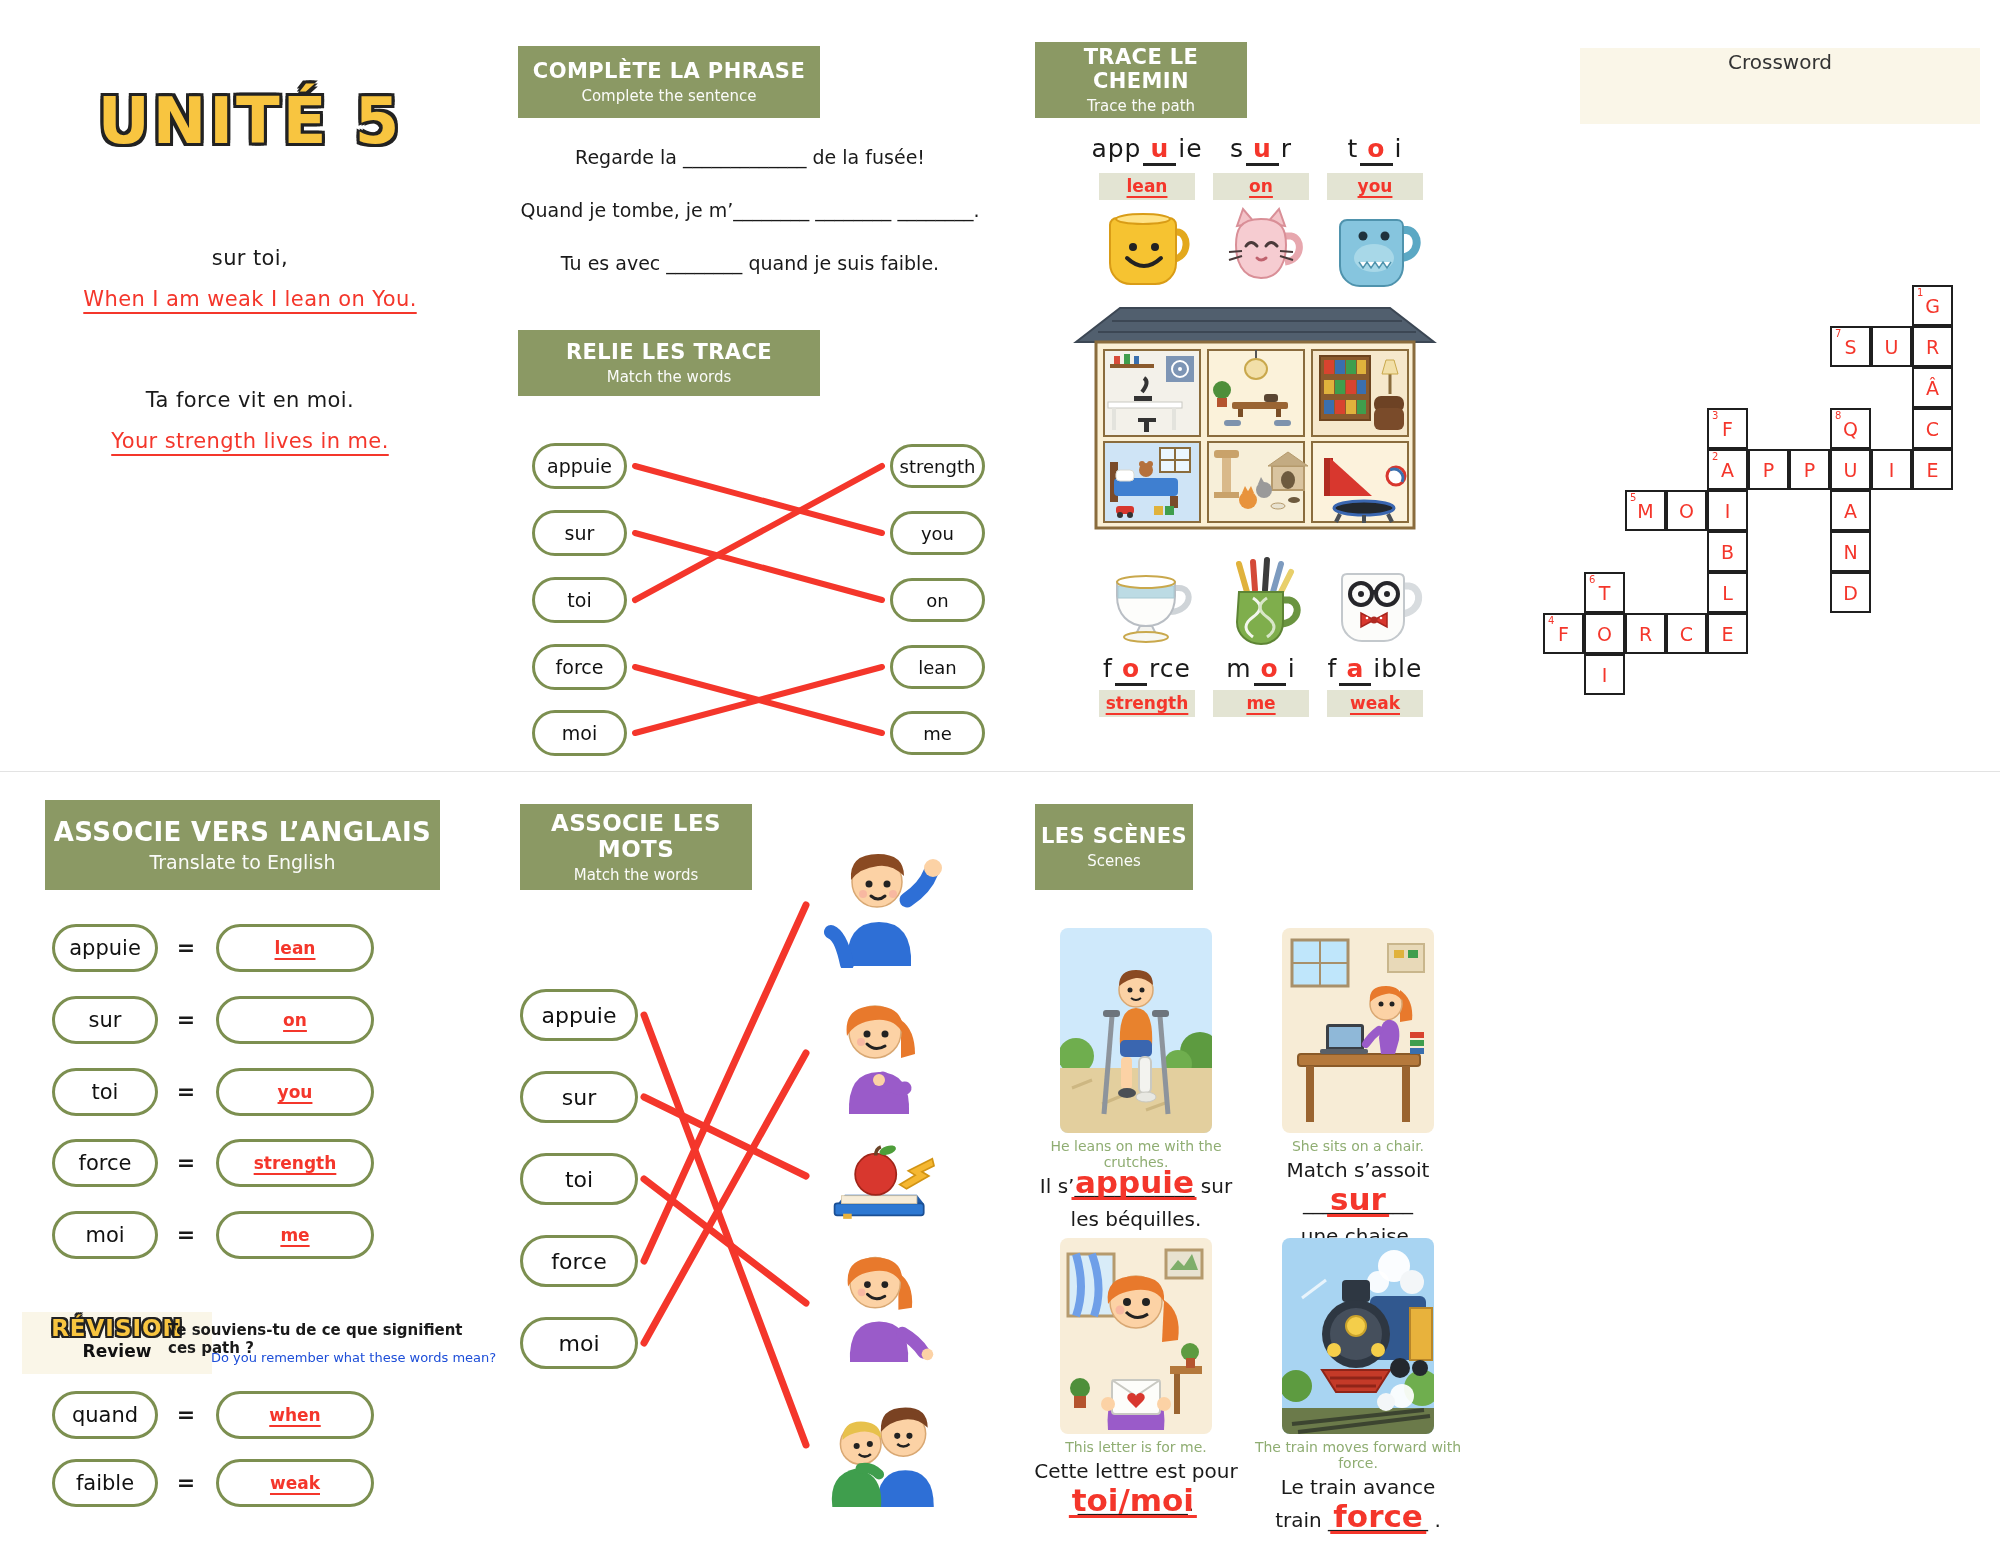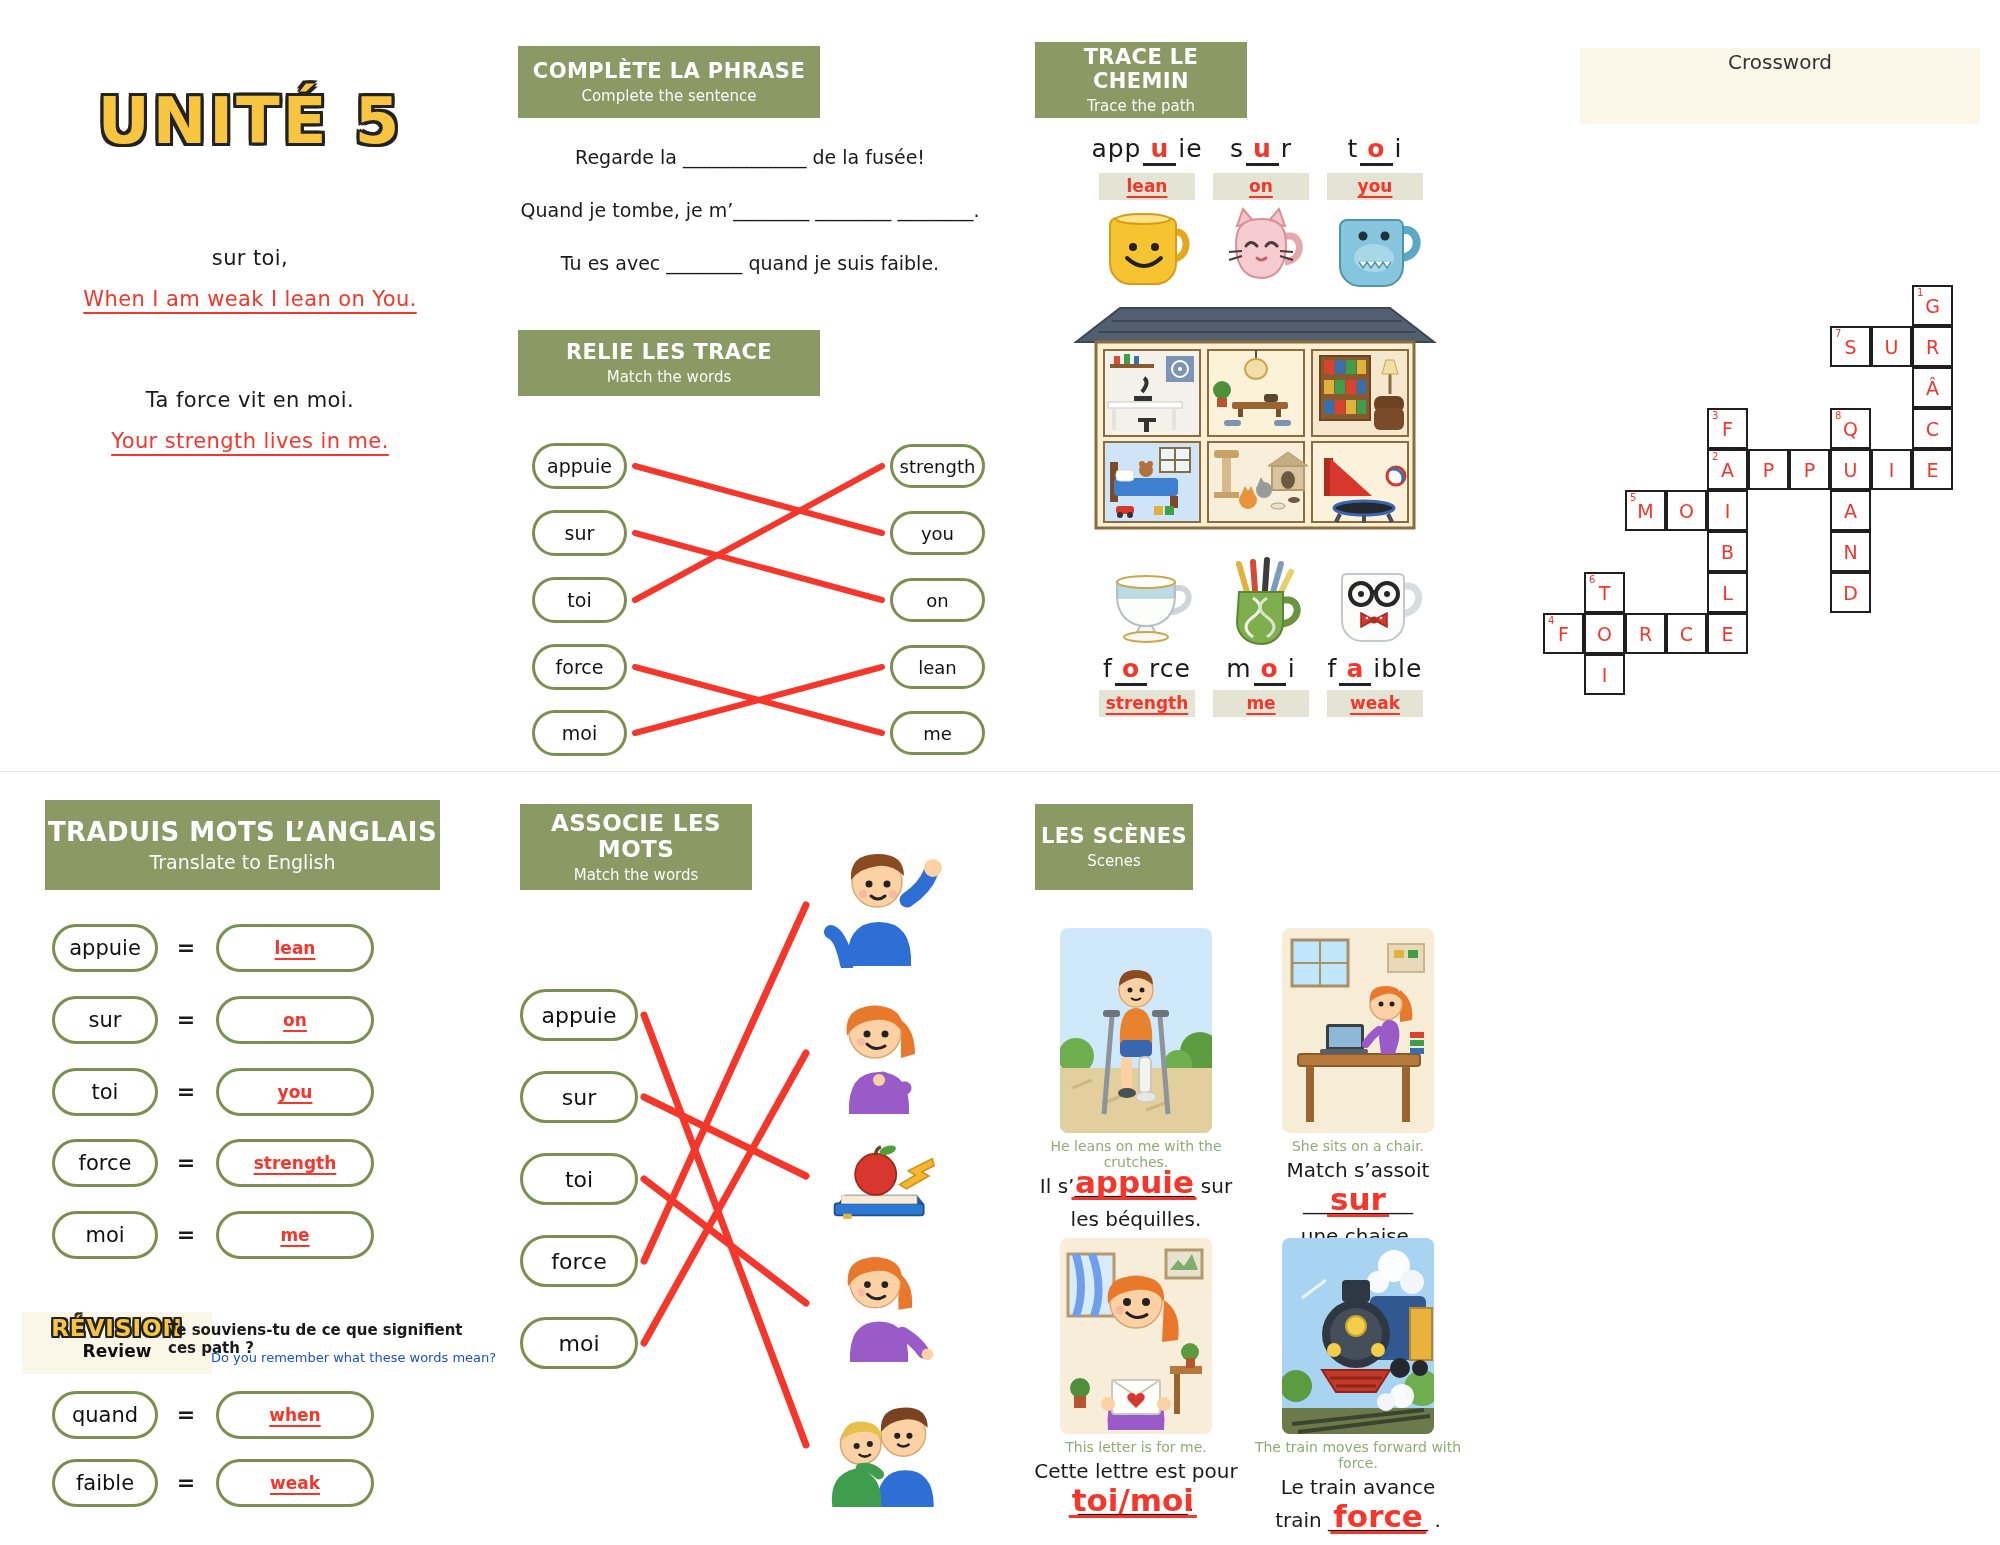--- a/index.html
+++ b/index.html
@@ -344,21 +344,21 @@
       <div class="cw-cell" style="left: 43px; top: 613px;">F<span class="cw-num">4</span></div>
       <div class="cw-cell" style="left: 84px; top: 613px;">O</div>
       <div class="cw-cell" style="left: 125px; top: 613px;">R</div>
       <div class="cw-cell" style="left: 166px; top: 613px;">C</div>
       <div class="cw-cell" style="left: 207px; top: 613px;">E</div>
       <div class="cw-cell" style="left: 84px; top: 654px;">I</div>
     </div>
 
   <div class="panel" id="panel5" style="left:0;top:772px;height:773px">
     <div class="ghead" id="h-traduis">
-      <div class="t1">TRADUIS MOTS L’ANGLAIS</div>
+      <div class="t1">ASSOCIE VERS L’ANGLAIS</div>
       <div class="t2">Translate to English</div>
     </div>
     <div id="rev-box">
       <div id="rev-fr" class="outline-mid">RÉVISION</div>
       <div id="rev-en">Review</div>
     </div>
     <div id="rev-q1">Te souviens-tu de ce que signifient ces path ?</div>
     <div id="rev-q2">Do you remember what these words mean?</div>
   <div class="bubble" style="left: 52px; top: 152px; width: 106px; height: 48px; font-size: 21px;">appuie</div>
       <div class="eq" style="left: 168px; top: 163px; width: 36px; height: 26px;">=</div>

